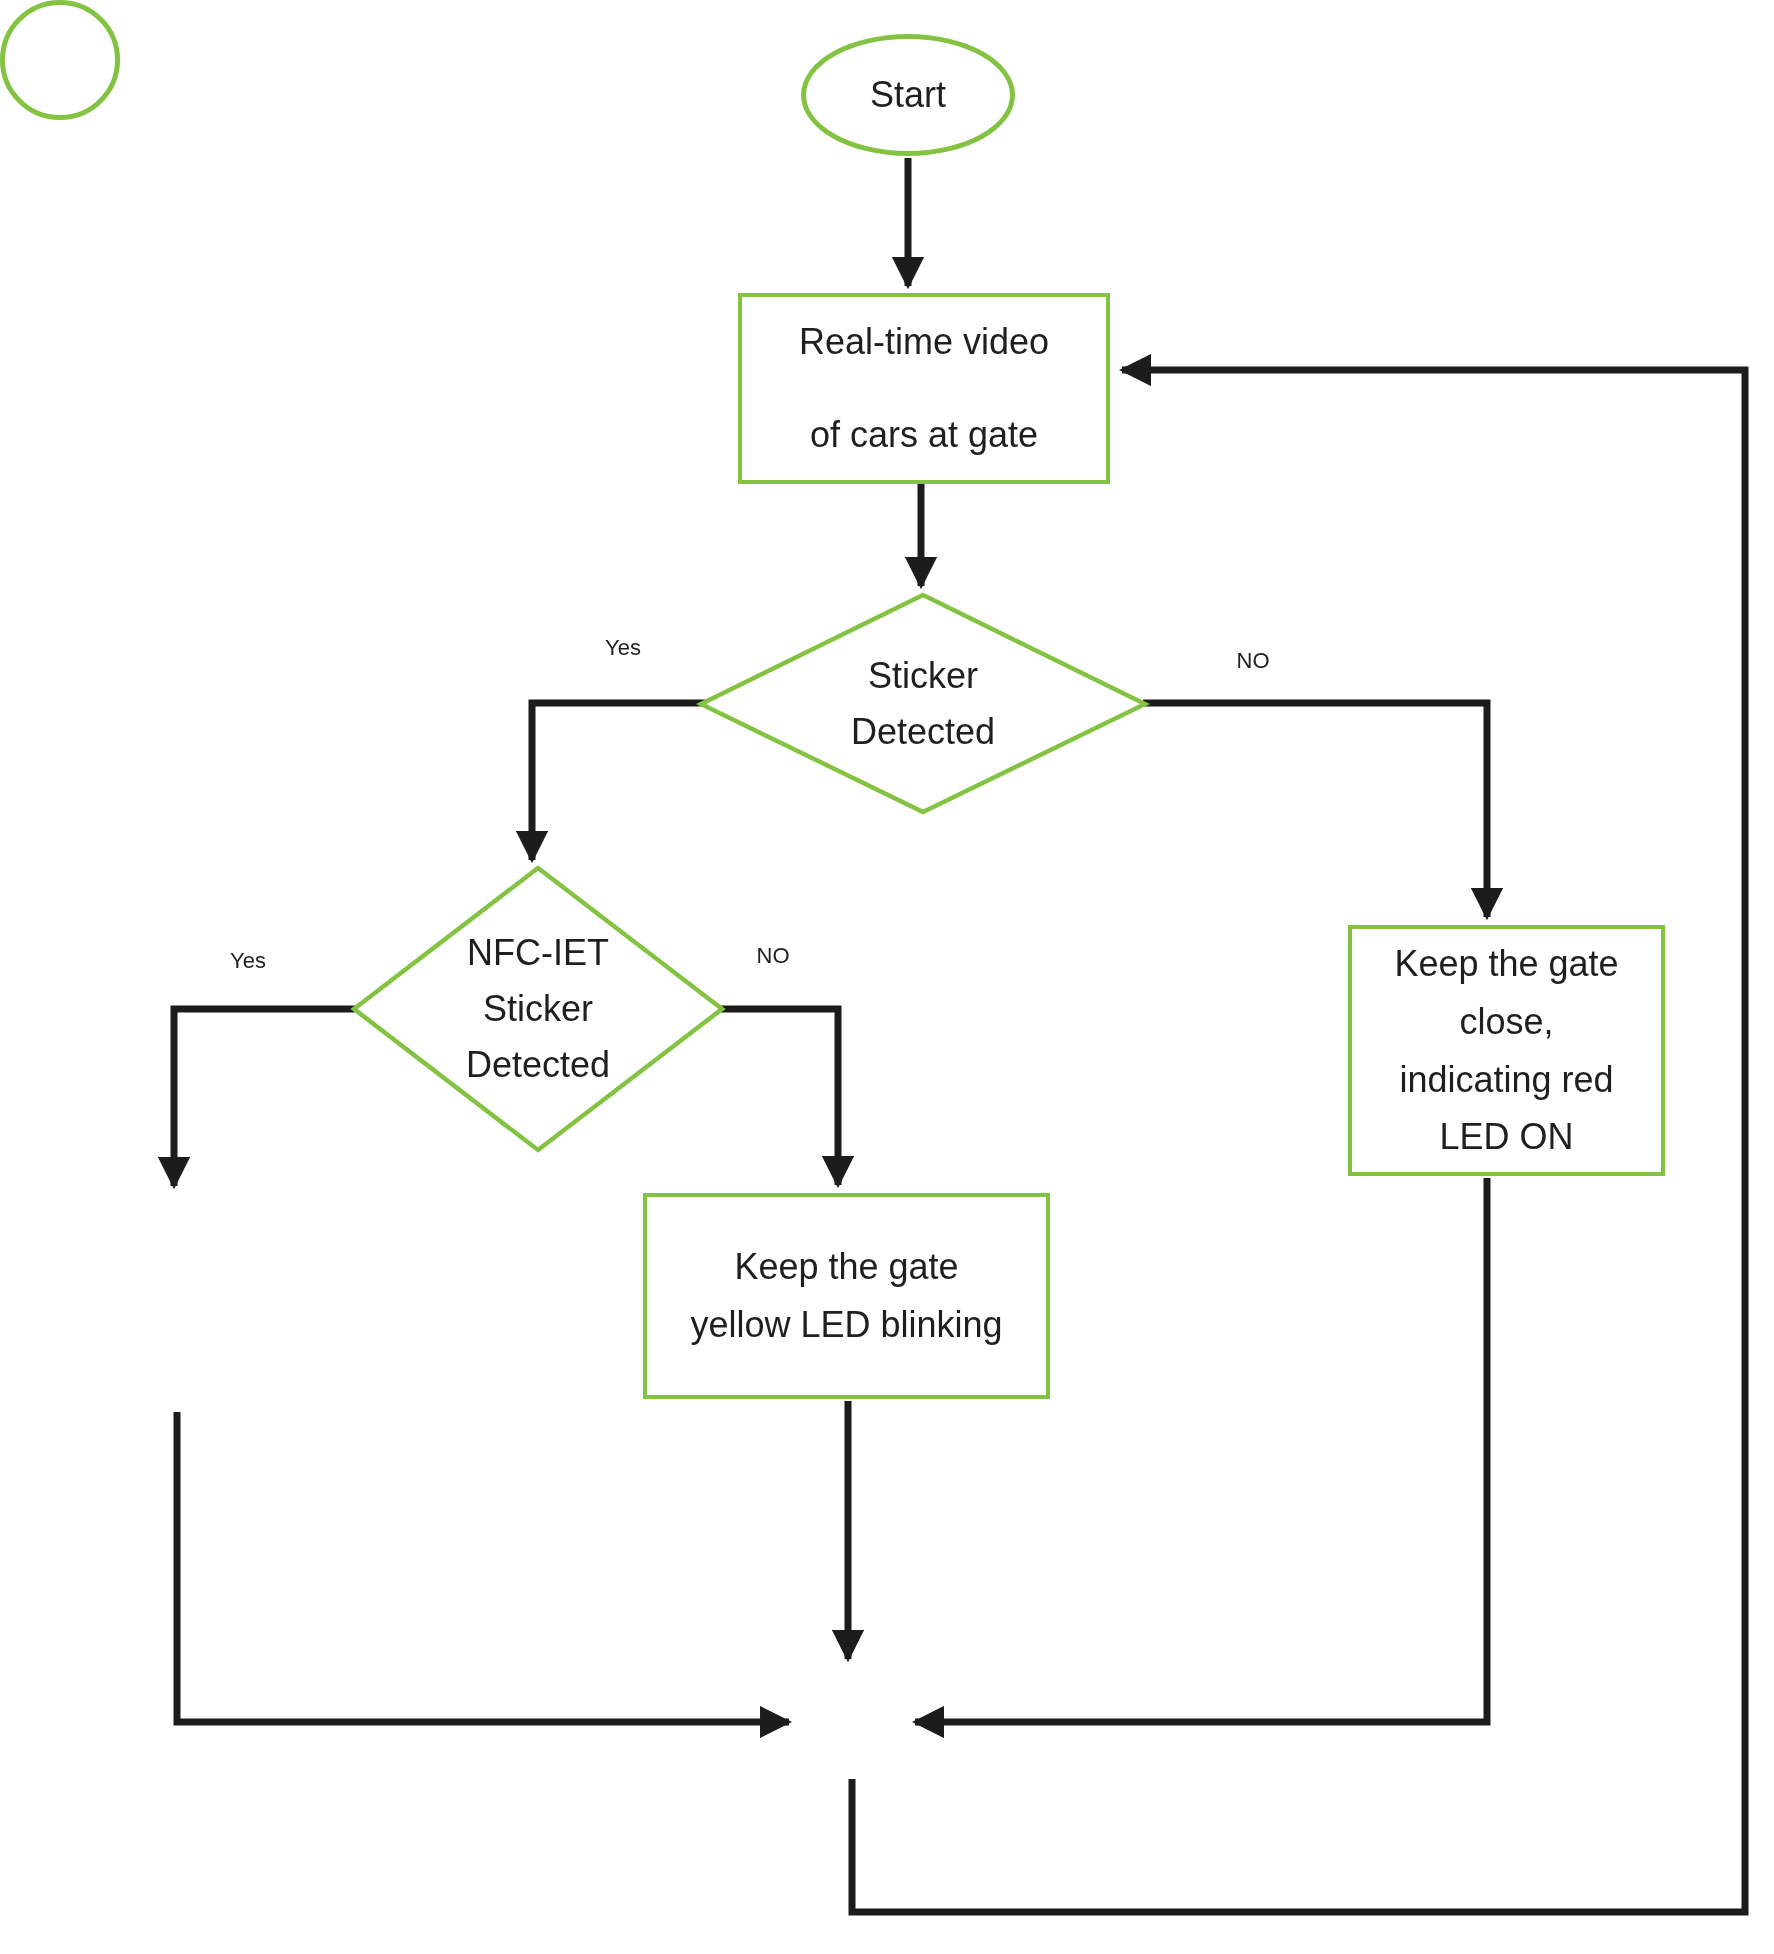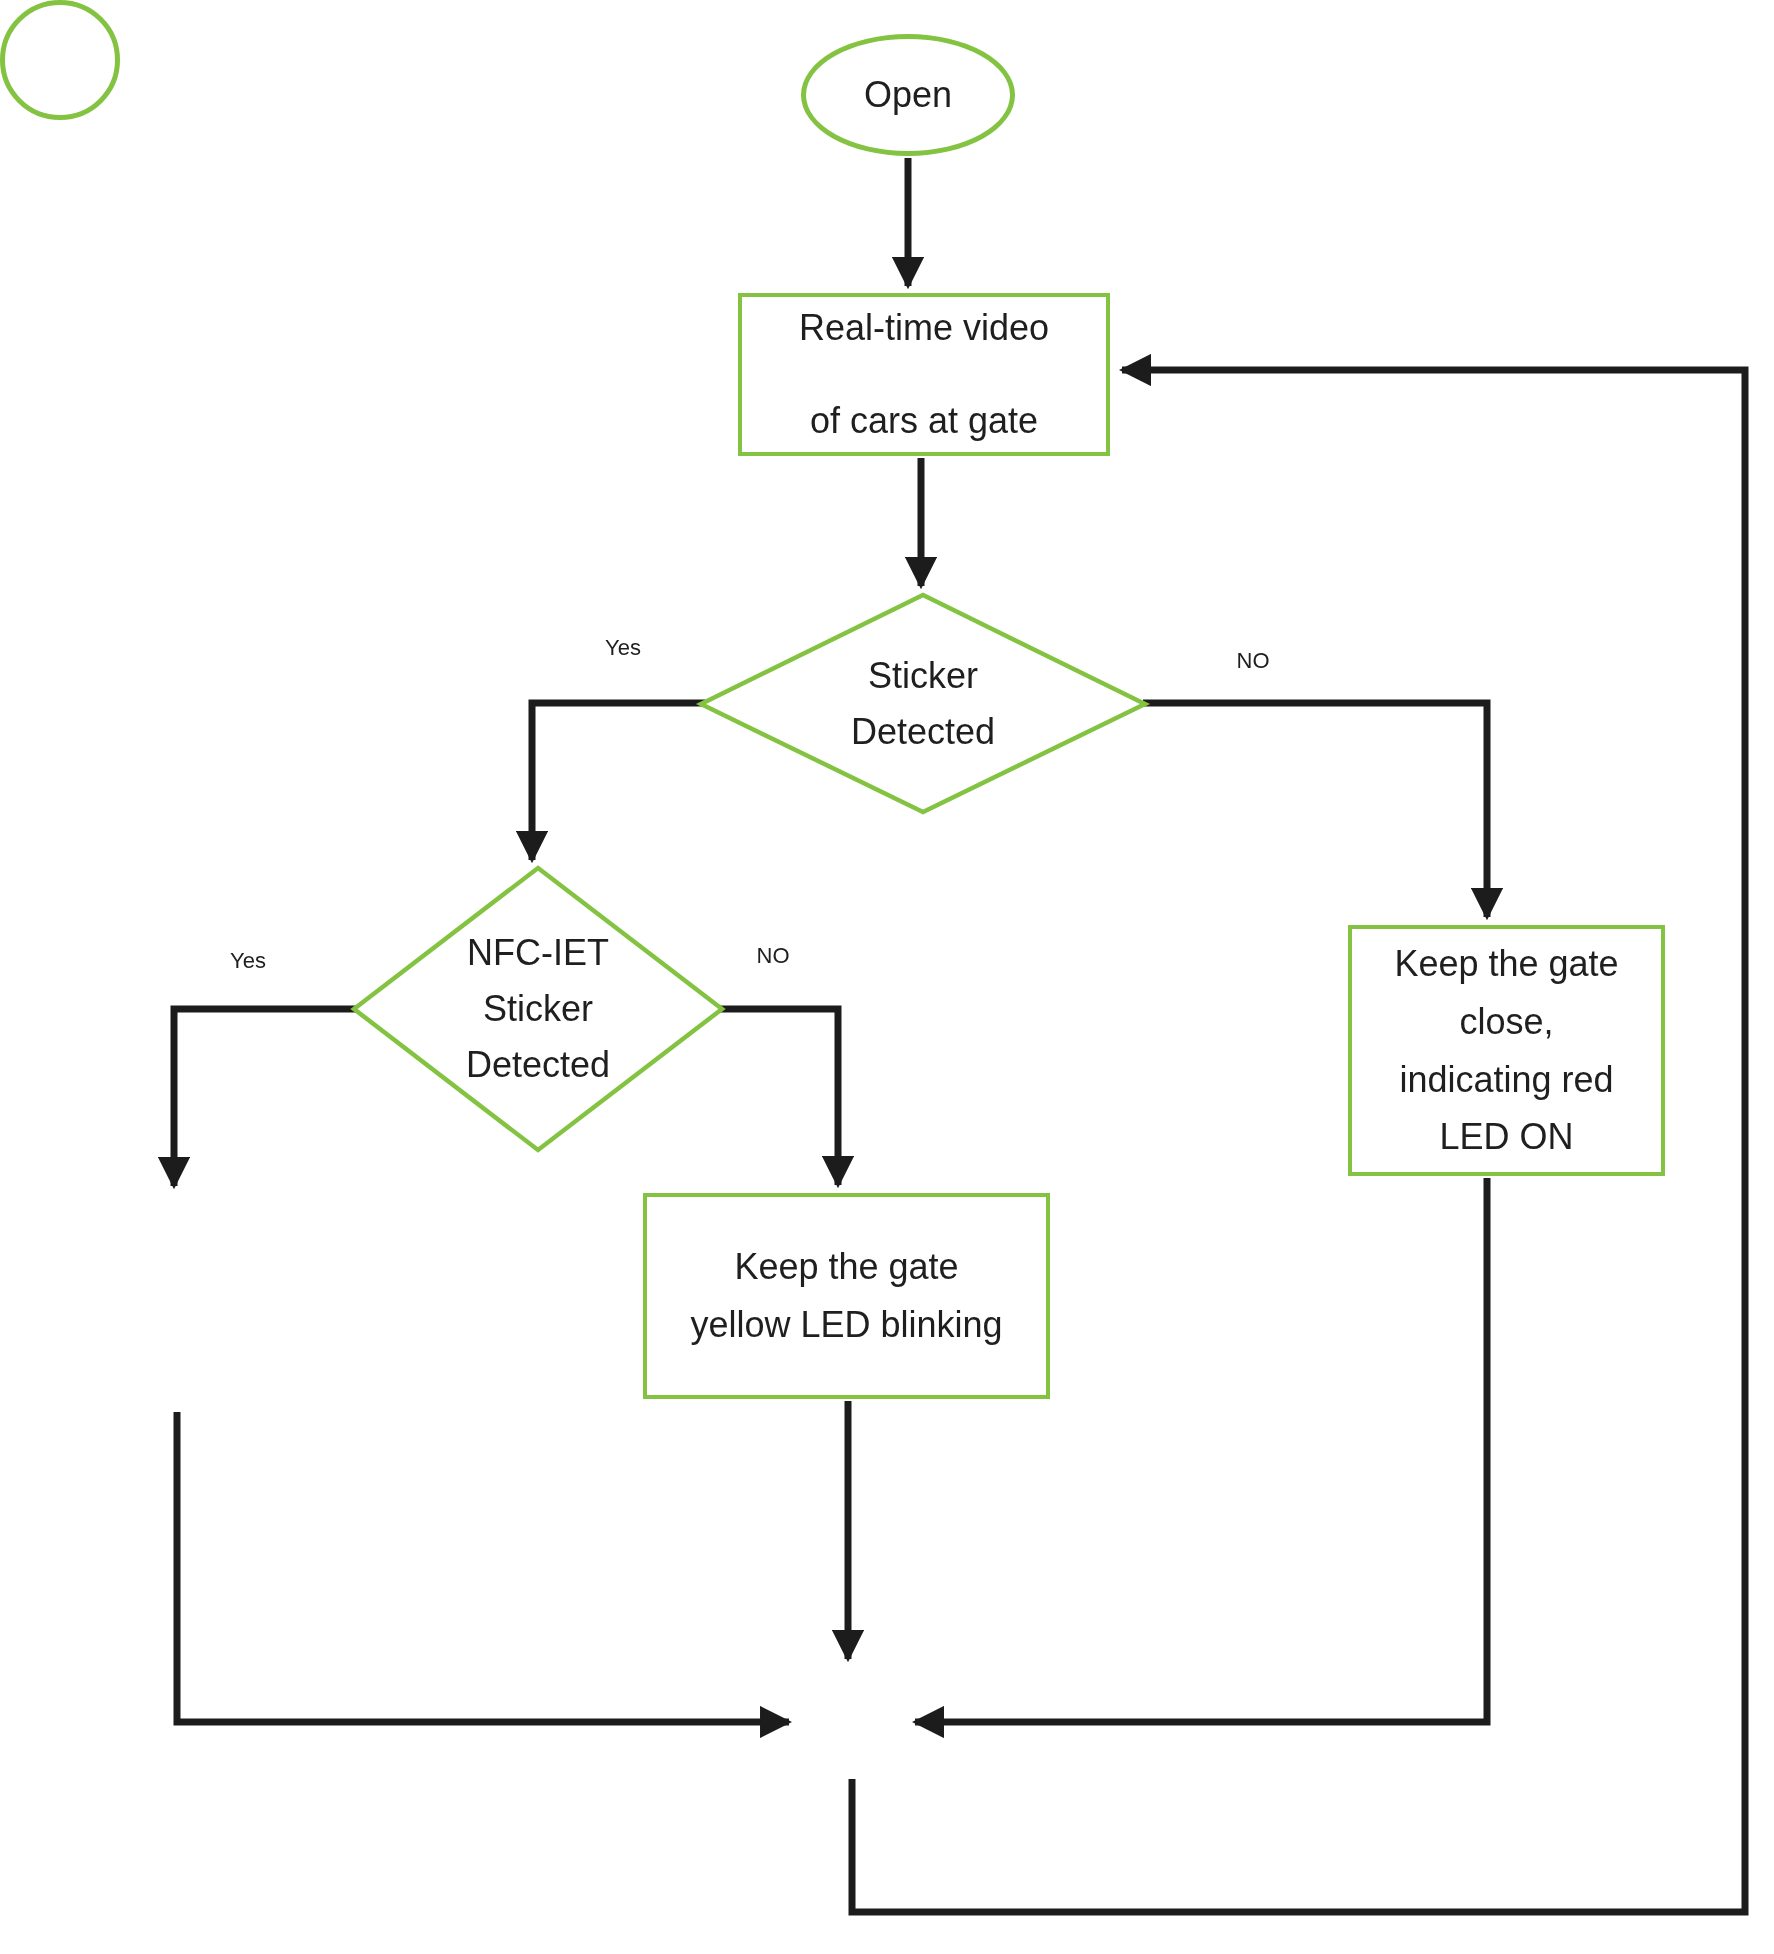--- a/index.html
+++ b/index.html
@@ -38,21 +38,21 @@
     align-items:center;justify-content:center;text-align:center;
     font-size:36px;line-height:1.55;background:transparent;
   }
   .edge-label{
     position:absolute;font-size:22px;line-height:1;
     display:flex;align-items:center;justify-content:center;
     background:transparent;
   }
   
   #n-start{left:801px;top:34px;width:214px;height:122px;}
-  #n-capture{left:738px;top:293px;width:372px;height:163px;gap:35px;}
+  #n-capture{left:738px;top:293px;width:372px;height:191px;gap:35px;}
   #n-green{left:33px;top:1195px;width:327px;height:215px;}
   #n-yellow{left:643px;top:1193px;width:407px;height:206px;}
   #n-red{left:1348px;top:925px;width:317px;height:251px;}
   #n-junction{left:797px;top:1667px;width:110px;height:110px;}
   #d1-label{left:773px;top:642px;width:300px;height:124px;}
   #d2-label{left:388px;top:922px;width:300px;height:174px;}
   #lbl-yes1{left:573px;top:625px;width:100px;height:46px;}
   #lbl-no1{left:1201px;top:638px;width:104px;height:46px;}
   #lbl-yes2{left:198px;top:938px;width:100px;height:46px;}
   #lbl-no2{left:721px;top:933px;width:104px;height:46px;}
@@ -78,21 +78,21 @@
     <polyline class="wire" points="177,1412 177,1722 789,1722" marker-end="url(#arrow)"></polyline>
     <polyline class="wire" points="848,1401 848,1659" marker-end="url(#arrow)"></polyline>
     <polyline class="wire" points="1487,1178 1487,1722 915,1722" marker-end="url(#arrow)"></polyline>
     <polyline class="wire" points="852,1779 852,1912 1745,1912 1745,370 1122,370" marker-end="url(#arrow)"></polyline>
 
     <polygon class="diamond" points="923,595 1145,704 923,812 701,704"></polygon>
     <polygon class="diamond" points="538,868 722,1009 538,1150 354,1009"></polygon>
   </svg>
 
   <div id="n-start" class="node terminator">
-    <div>Open</div>
+    <div>Start</div>
   </div>
 
   <div id="n-capture" class="node process">
     <div>Real-time video</div>
     <div>of cars at gate</div>
   </div>
 
   <div id="d1-label" class="diamond-label">
     <div>Sticker</div>
     <div>Detected</div>

